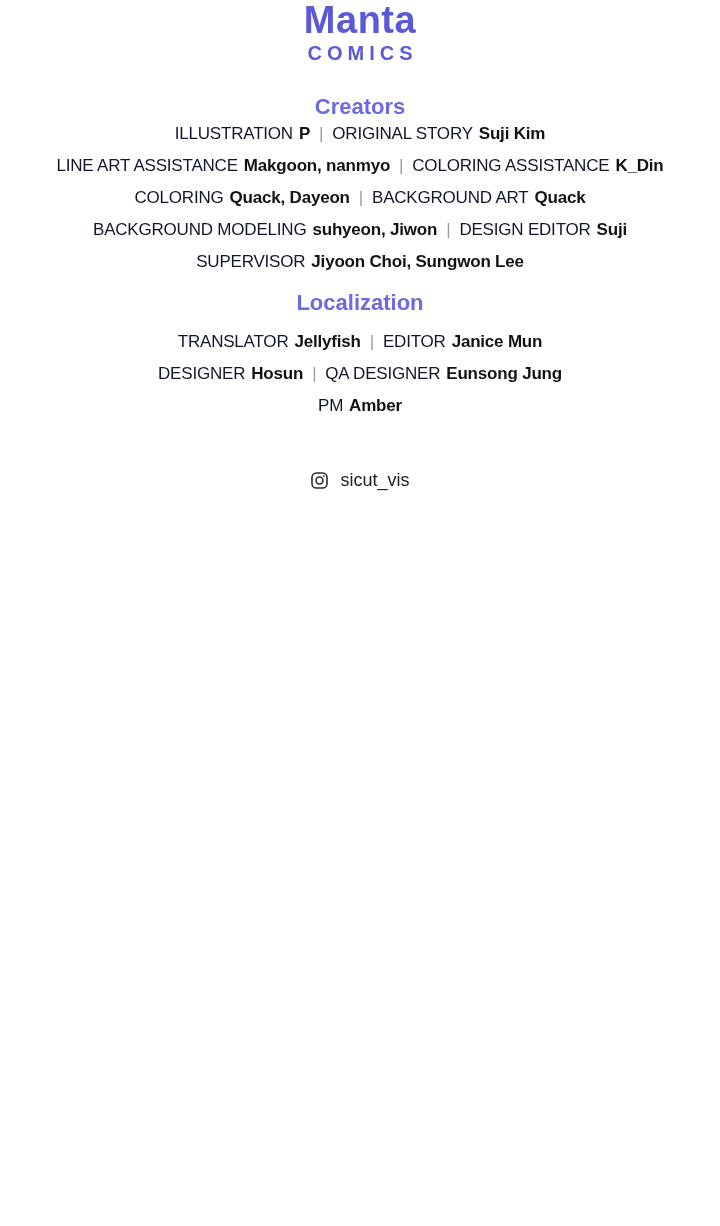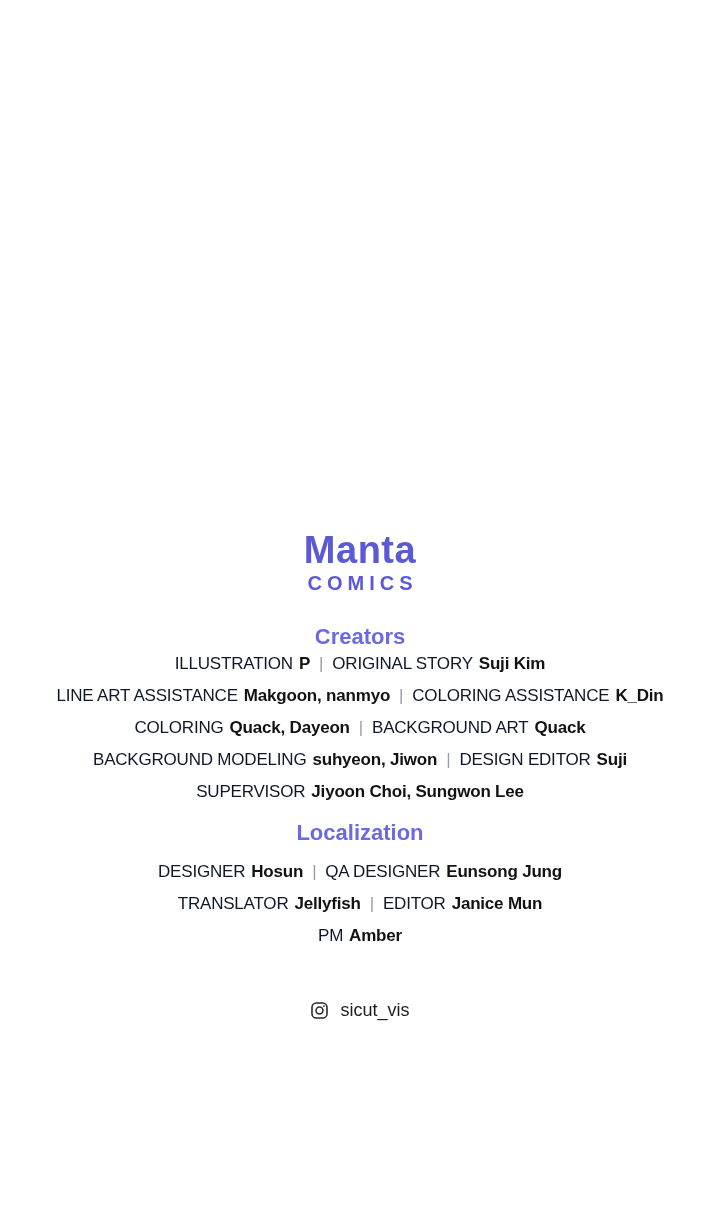--- a/index.html
+++ b/index.html
@@ -11,21 +11,20 @@
     width: 720px;
     height: 1226px;
     overflow: hidden;
     font-family: "Liberation Sans", "DejaVu Sans", sans-serif;
     -webkit-font-smoothing: antialiased;
   }
   .page {
     width: 720px;
     height: 1226px;
     box-sizing: border-box;
-    padding-top: 530px;
     display: flex;
     flex-direction: column;
     align-items: center;
     text-align: center;
   }
   .logo {
     font-size: 38px;
     line-height: 40px;
     font-weight: 800;
     letter-spacing: 0.5px;
@@ -90,22 +89,22 @@
   <div class="logo-sub" style="color: rgb(91, 89, 214);">COMICS</div>
 
   <div id="sections">
       <div class="section-heading creators" style="color: rgb(107, 106, 224);">Creators</div>
       <div class="credit-line"><span class="credit-role">ILLUSTRATION</span><span class="credit-name">P</span><span class="credit-sep">|</span><span class="credit-role">ORIGINAL STORY</span><span class="credit-name">Suji Kim</span></div>
       <div class="credit-line"><span class="credit-role">LINE ART ASSISTANCE</span><span class="credit-name">Makgoon, nanmyo</span><span class="credit-sep">|</span><span class="credit-role">COLORING ASSISTANCE</span><span class="credit-name">K_Din</span></div>
       <div class="credit-line"><span class="credit-role">COLORING</span><span class="credit-name">Quack, Dayeon</span><span class="credit-sep">|</span><span class="credit-role">BACKGROUND ART</span><span class="credit-name">Quack</span></div>
       <div class="credit-line"><span class="credit-role">BACKGROUND MODELING</span><span class="credit-name">suhyeon, Jiwon</span><span class="credit-sep">|</span><span class="credit-role">DESIGN EDITOR</span><span class="credit-name">Suji</span></div>
       <div class="credit-line"><span class="credit-role">SUPERVISOR</span><span class="credit-name">Jiyoon Choi, Sungwon Lee</span></div>
       <div class="section-heading localization" style="color: rgb(107, 106, 224);">Localization</div>
+      <div class="credit-line"><span class="credit-role">TRANSLATOR</span><span class="credit-name">Jellyfish</span><span class="credit-sep">|</span><span class="credit-role">EDITOR</span><span class="credit-name">Janice Mun</span></div>
       <div class="credit-line"><span class="credit-role">DESIGNER</span><span class="credit-name">Hosun</span><span class="credit-sep">|</span><span class="credit-role">QA DESIGNER</span><span class="credit-name">Eunsong Jung</span></div>
-      <div class="credit-line"><span class="credit-role">TRANSLATOR</span><span class="credit-name">Jellyfish</span><span class="credit-sep">|</span><span class="credit-role">EDITOR</span><span class="credit-name">Janice Mun</span></div>
       <div class="credit-line"><span class="credit-role">PM</span><span class="credit-name">Amber</span></div>
     </div>
 
   <div class="footer-instagram">
     <span class="ig-icon">
       <svg width="19" height="19" viewBox="0 0 24 24" fill="none" stroke="#2a2a2a" stroke-width="2" stroke-linecap="round" stroke-linejoin="round">
         <rect x="2.5" y="2.5" width="19" height="19" rx="5.5"></rect>
         <circle cx="12" cy="12" r="4.4"></circle>
         <circle cx="17.6" cy="6.4" r="1.15" fill="#2a2a2a" stroke="none"></circle>
       </svg>

